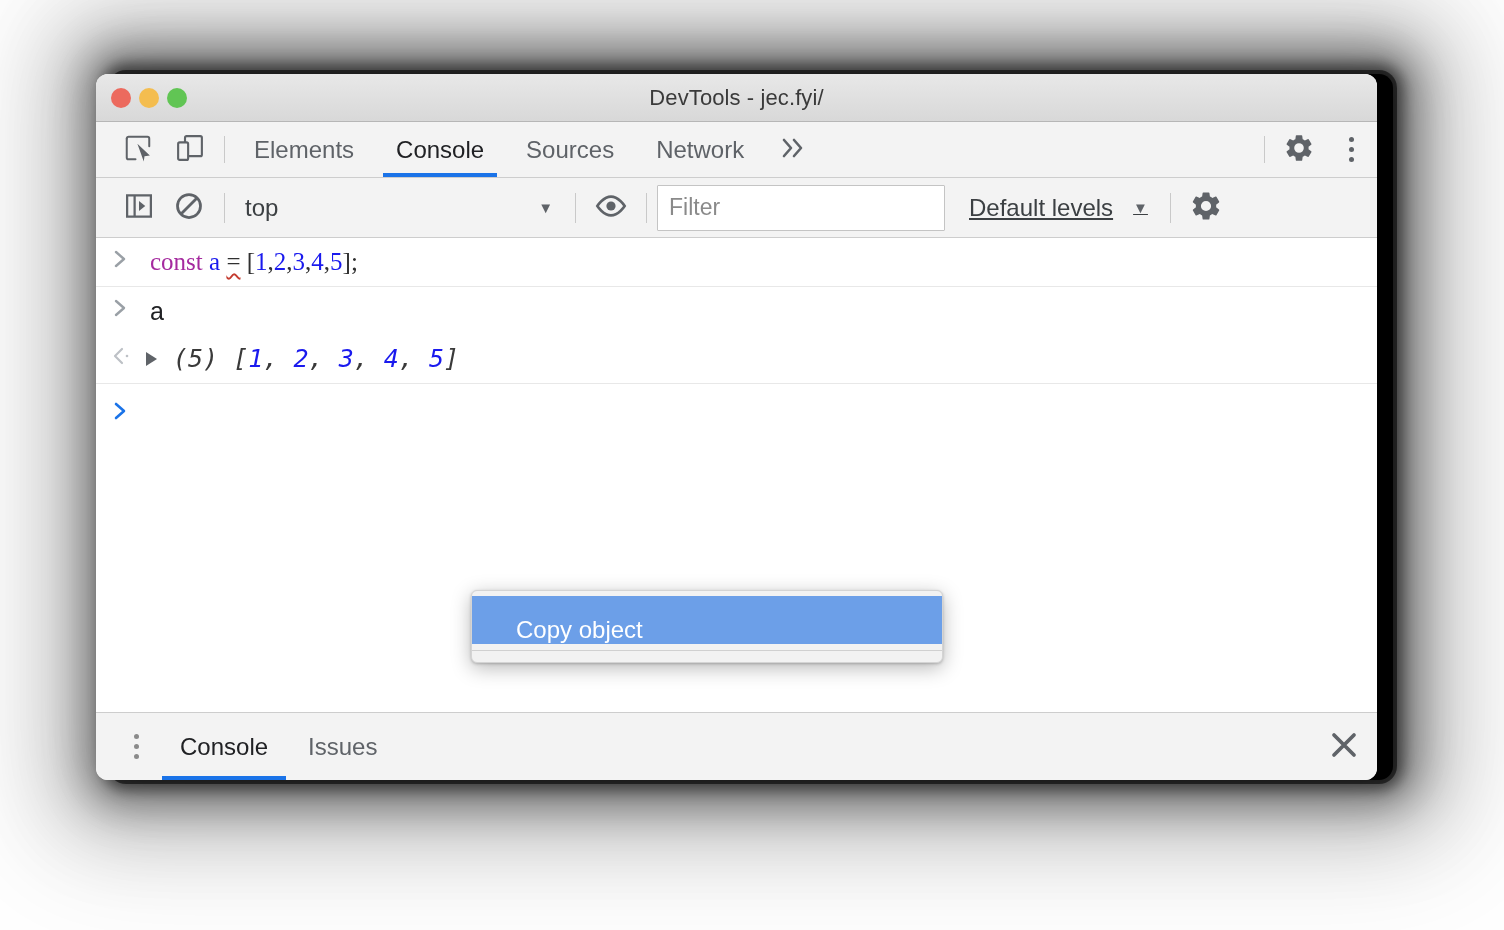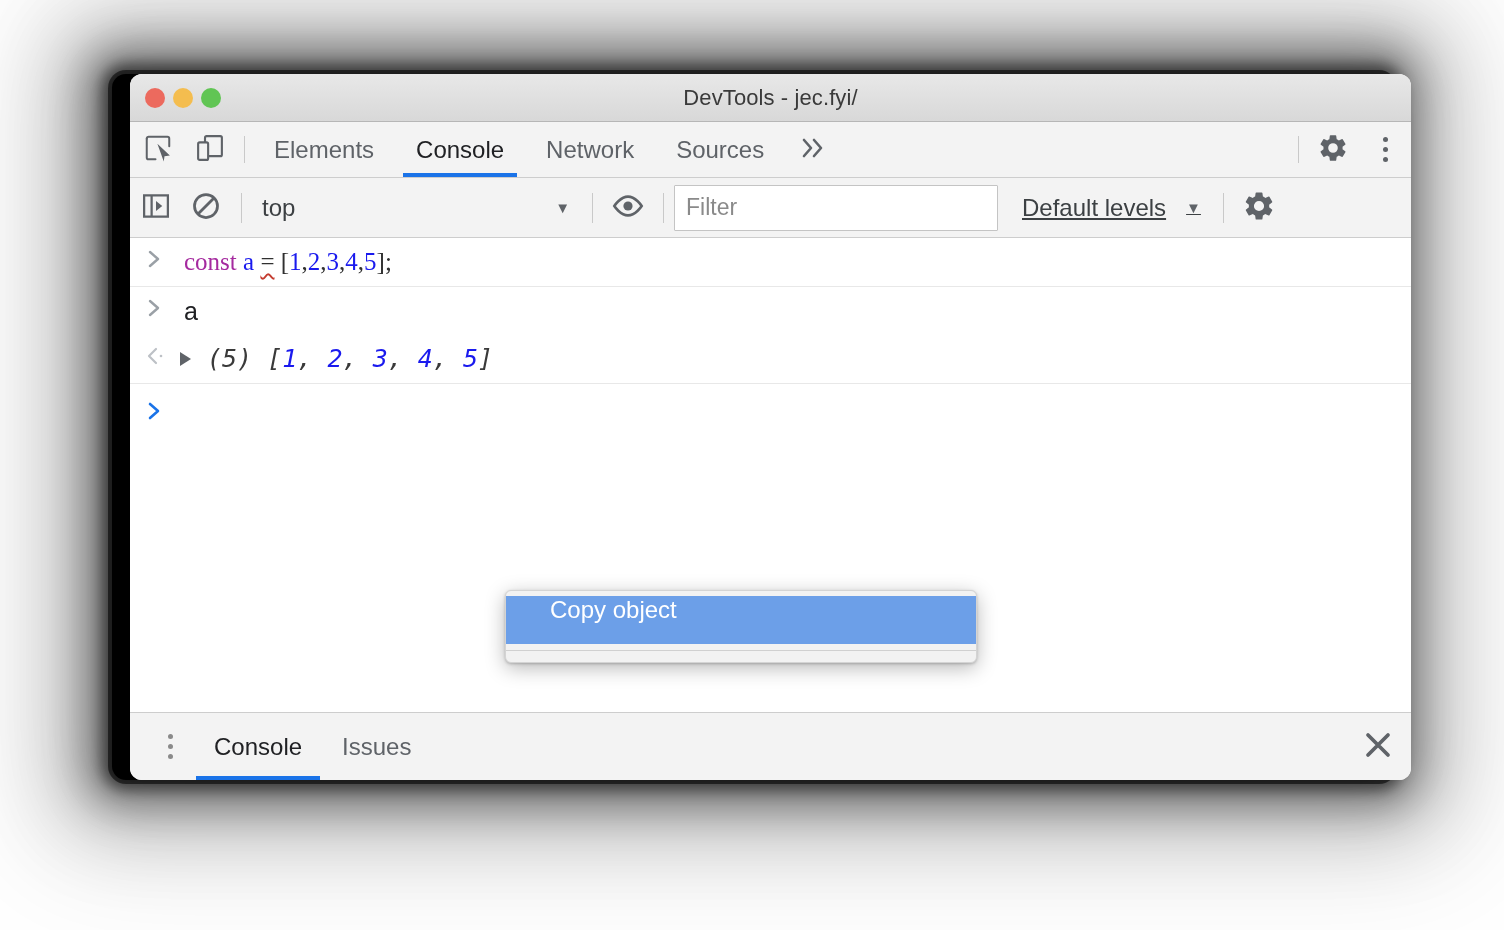--- a/index.html
+++ b/index.html
@@ -31,21 +31,21 @@
        0 0 14px 10px rgba(0,0,0,0.50),
        0 0 40px 26px rgba(0,0,0,0.38),
        0 0 80px 50px rgba(0,0,0,0.22),
        0 0 130px 80px rgba(0,0,0,0.10);
     z-index: 0;
   }
 
   
   #devtools-window {
     position: absolute;
-    left: 130px;
+    left: 96px;
     top: 74px;
     width: 1281px;
     height: 706px;
     border-radius: 12px;
     background: #ffffff;
     overflow: hidden;
     z-index: 2;
     display: flex;
     flex-direction: column;
   }
@@ -87,21 +87,21 @@
   }
 
   
   #main-tabbar {
     height: 56px;
     flex: 0 0 56px;
     background: #f3f3f3;
     border-bottom: 1px solid #cdcdcd;
     display: flex;
     align-items: stretch;
-    padding-left: 2px;
+    padding-left: 16px;
   }
   .tb-icon-btn {
     width: 52px;
     display: flex;
     align-items: center;
     justify-content: center;
     cursor: default;
   }
   .tb-sep {
     width: 1px;
@@ -136,21 +136,21 @@
   .tb-spacer { flex: 1 1 auto; }
 
   
   #console-toolbar {
     height: 60px;
     flex: 0 0 60px;
     background: #f3f3f3;
     border-bottom: 1px solid #cdcdcd;
     display: flex;
     align-items: center;
-    padding-left: 1px;
+    padding-left: 18px;
   }
   .ct-icon-btn {
     width: 50px; height: 50px;
     display: flex; align-items: center; justify-content: center;
     cursor: default;
   }
   .ct-sep {
     width: 1px; height: 30px;
     background: #c9c9c9;
     margin: 0 10px;
@@ -168,21 +168,21 @@
   #context-selector-label {
     font-size: 24px;
     color: #3c4043;
   }
   .caret {
     font-size: 15px;
     color: #5f6368;
     line-height: 1;
   }
   #filter-input {
-    width: 324px;
+    width: 288px;
     height: 46px;
     border: 1px solid #c4c4c4;
     background: #ffffff;
     font-family: "Liberation Sans", sans-serif;
     font-size: 23px;
     color: #3c4043;
     padding: 0 11px;
     outline: none;
     border-radius: 1px;
   }
@@ -271,21 +271,21 @@
     border-radius: 6px;
     border: 1px solid #d4d4d4;
     box-shadow: 0 5px 20px rgba(0,0,0,0.28), 0 1px 3px rgba(0,0,0,0.22);
     padding: 5px 0;
     z-index: 30;
     overflow: hidden;
   }
   .menu-item {
     height: 48px;
     display: flex;
-    align-items: flex-start;
+    align-items: flex-end;
     padding: 0 16px 0 44px;
     font-family: "Liberation Sans", sans-serif;
     font-size: 24px;
     color: #1d1d1d;
     cursor: default;
     white-space: nowrap;
   }
   .menu-item.highlighted {
     background: #6c9fe8;
     color: #ffffff;
@@ -382,24 +382,24 @@
 
     <div class="tb-sep"></div>
 
     <div class="main-tab">
       <span>Elements</span>
     </div>
     <div class="main-tab active">
       <span>Console</span>
     </div>
     <div class="main-tab">
+      <span>Sources</span>
+    </div>
+    <div class="main-tab">
       <span>Network</span>
-    </div>
-    <div class="main-tab">
-      <span>Sources</span>
     </div>
 
     <div id="more-tabs">
       <span>
         <svg width="30" height="26" viewBox="0 0 30 26">
           <path d="M5 5l7 8-7 8" stroke="#5f6368" stroke-width="2.6" fill="none" stroke-linecap="round" stroke-linejoin="round"></path>
           <path d="M15 5l7 8-7 8" stroke="#5f6368" stroke-width="2.6" fill="none" stroke-linecap="round" stroke-linejoin="round"></path>
         </svg>
       </span>
     </div>

